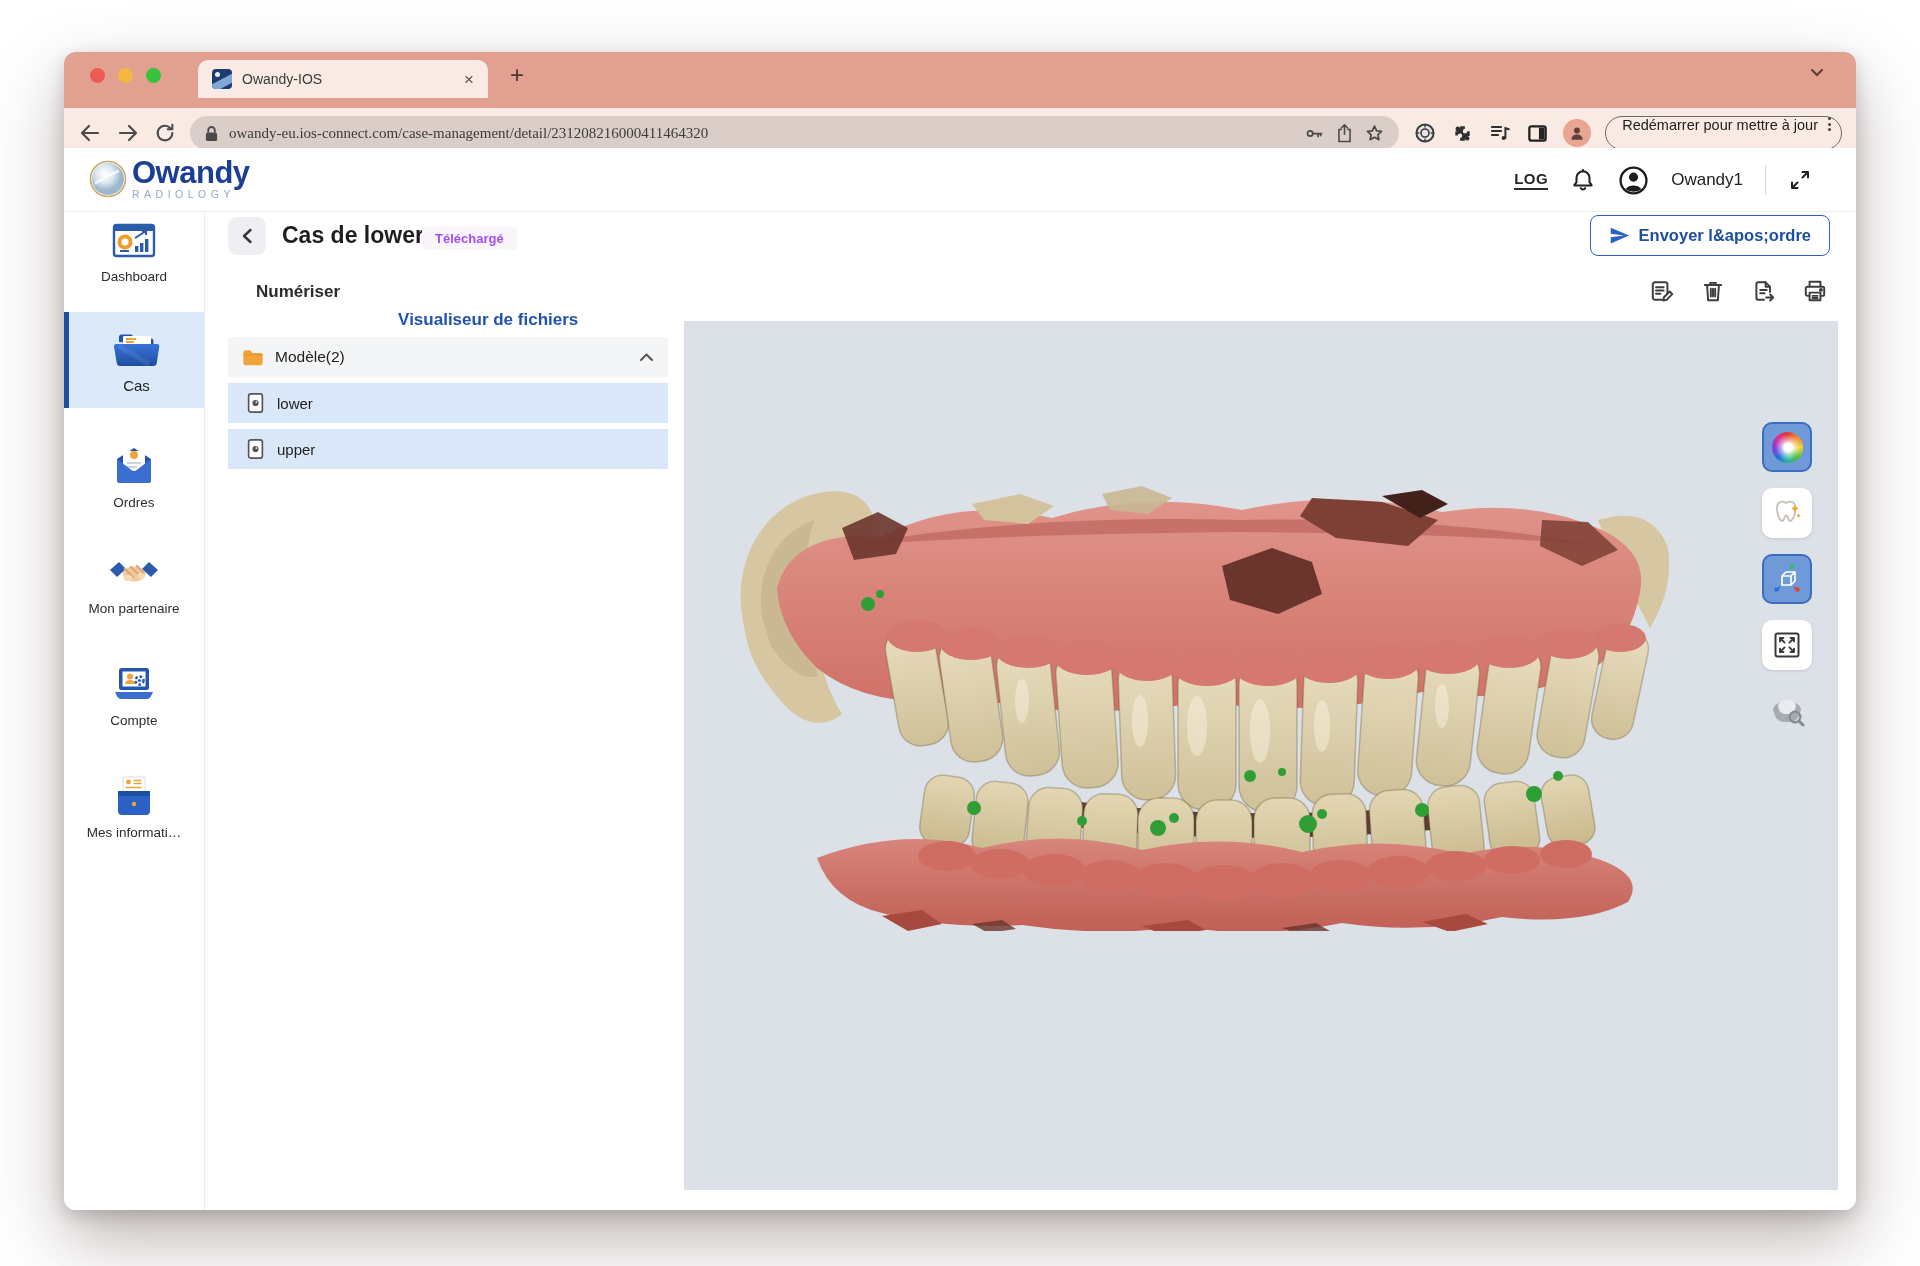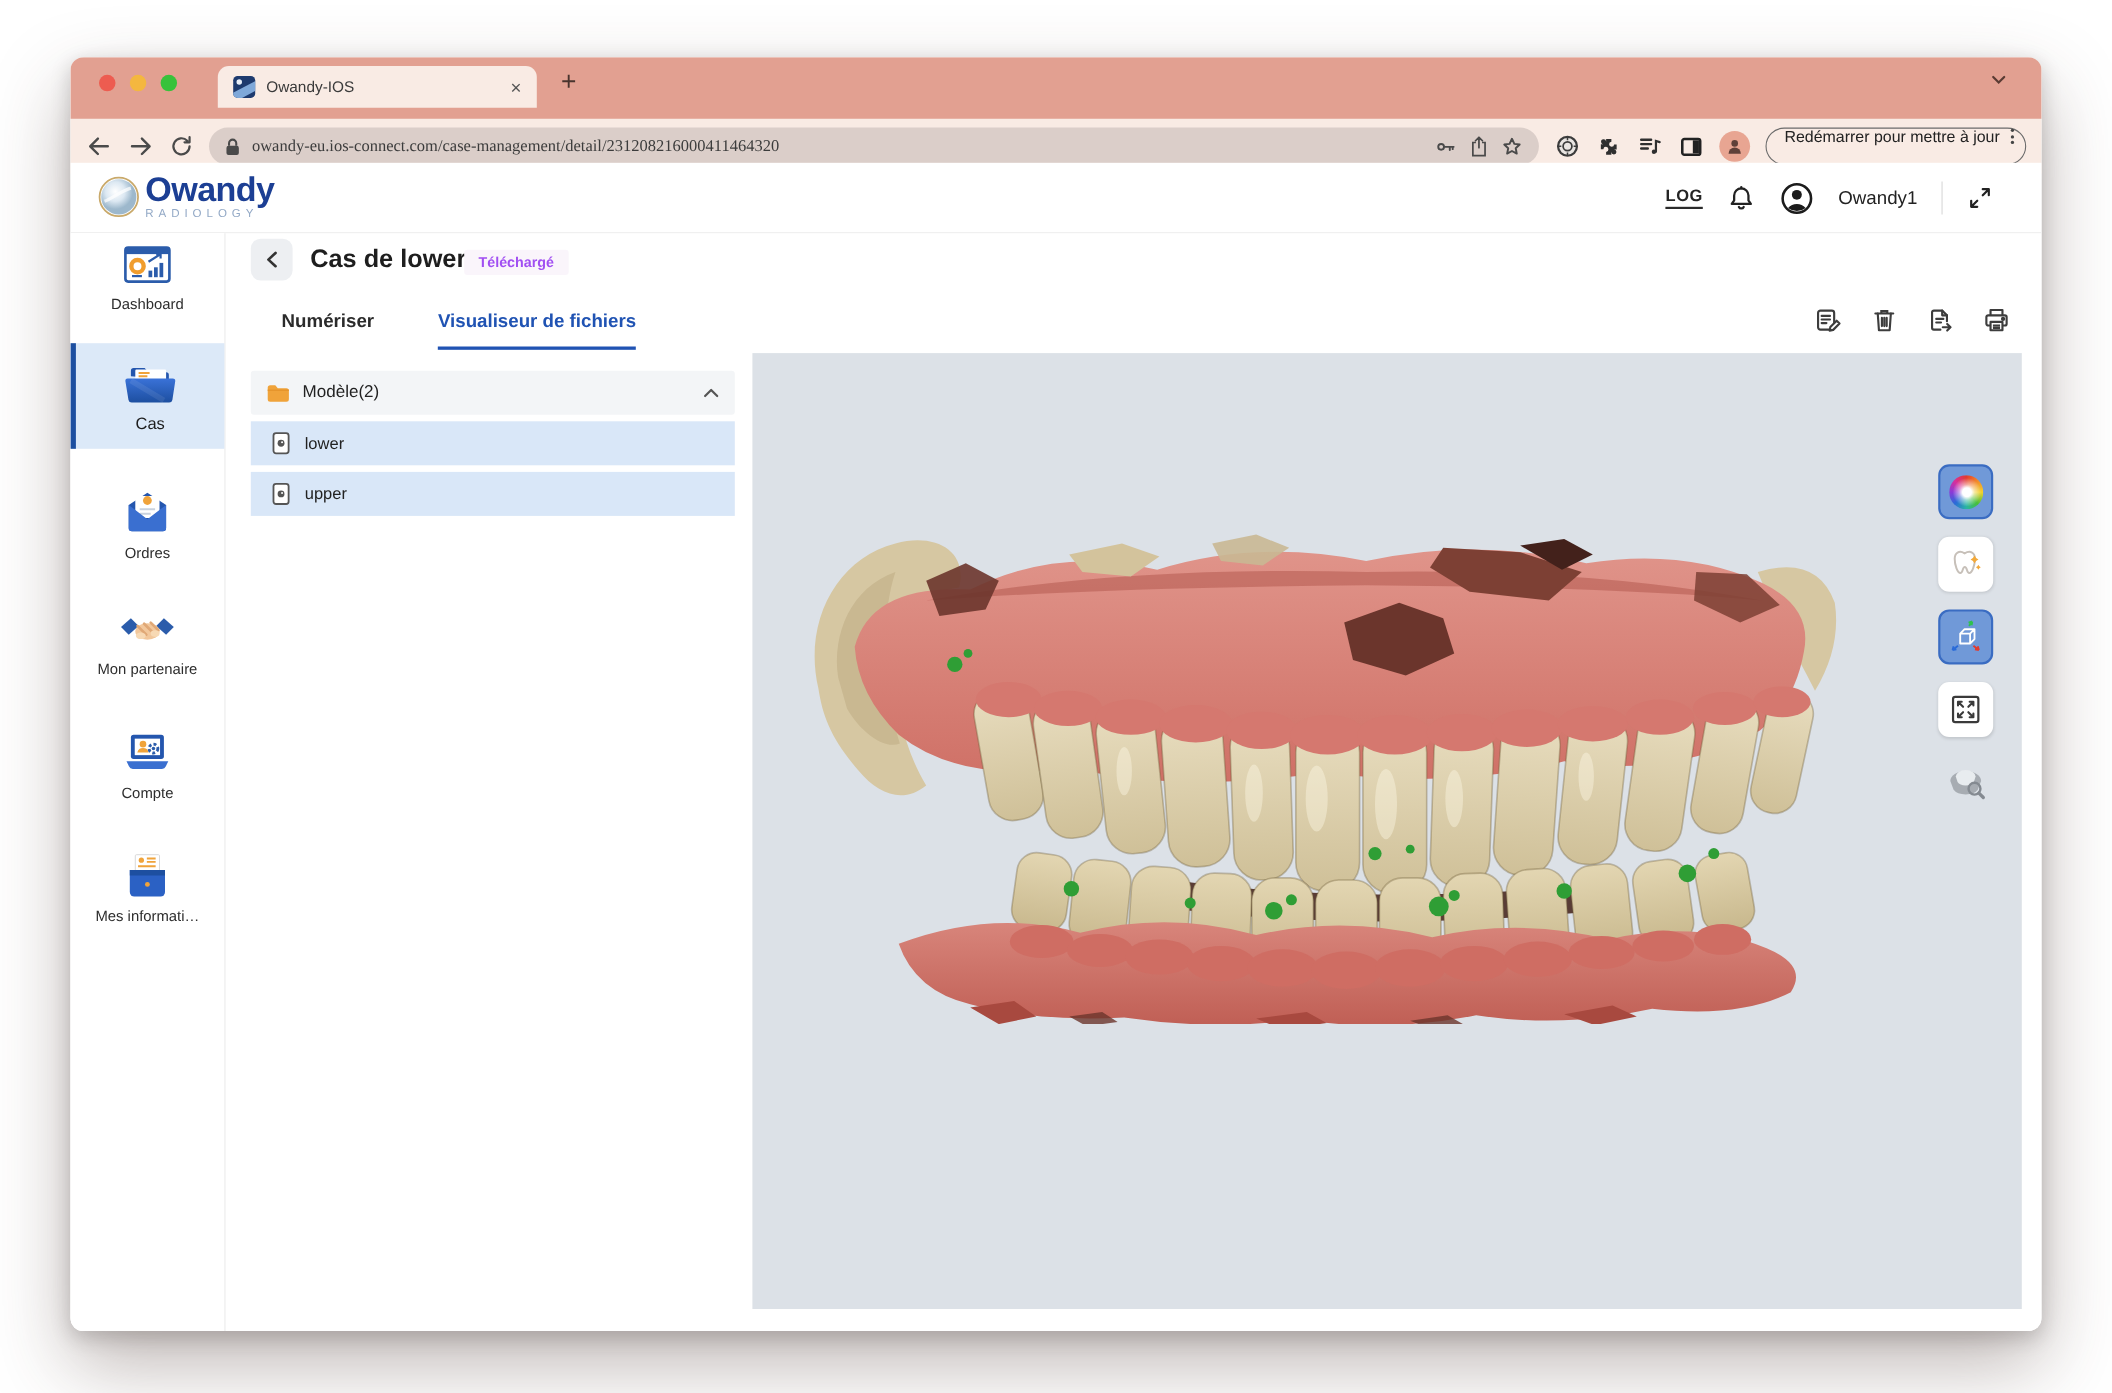--- a/index.html
+++ b/index.html
@@ -63,21 +63,21 @@
   .main { position:absolute; left:142px; top:64px; right:0; bottom:0; }
   .backbtn { position:absolute; left:22px; top:5px; width:38px; height:38px; background:#edeff2; border-radius:9px;
     display:flex; align-items:center; justify-content:center; }
   .case-title { position:absolute; left:76px; top:10px; font-size:23px; font-weight:bold; color:#1e1e1e; }
   .badge { position:absolute; left:216px; top:15px; font-size:13px; font-weight:bold; color:#a14ff2;
     background:#faf5fb; padding:4px 13px; border-radius:3px; }
   .sendbtn { position:absolute; right:26px; top:3px; height:41px; border:1.7px solid #2b62c9; border-radius:8px;
     background:#fff; display:flex; align-items:center; gap:9px; padding:0 18px; color:#1d4fa0; font-size:16.5px; font-weight:bold; }
   .tabs { position:absolute; left:50px; top:70px; display:flex; gap:58px; }
   .tabitem { font-size:17px; font-weight:bold; color:#2b2b2b; padding-bottom:13px; }
-  .tabitem.act { color:#2053b3; border-bottom:3.5px solid #2053b3; }
+  .tabitem.act { color:#2053b3; border-bottom:3.5px solid #2053b3;margin-top:28px; }
   .actions { position:absolute; right:28px; top:66px; display:flex; gap:25px; color:#3d3d3d; }
 
   .filepanel { position:absolute; left:22px; top:125px; width:440px; }
   .f-head { height:40px; background:#f3f5f7; border-radius:3px; display:flex; align-items:center; padding:0 14px; gap:11px; }
   .f-head .lbl { font-size:15.5px; color:#222; flex:1; }
   .f-row { margin-top:6px; height:40px; background:#d9e7f8; display:flex; align-items:center; padding:0 18px; gap:12px; }
   .f-row .lbl { font-size:15px; color:#222; }
 
   .viewer { position:absolute; left:478px; top:109px; width:1154px; height:869px; background:#dce1e7; }
   .model-wrap { position:absolute; left:38px; top:155px; width:958px; height:455px; }
@@ -322,20 +322,26 @@
     </div>
 
     <div class="main">
       <div class="backbtn">
         <svg width="14" height="18" viewBox="0 0 14 18">
             <path d="M10.5 3L4 9l6.5 6" fill="none" stroke="#333" stroke-width="2.4" stroke-linecap="round" stroke-linejoin="round"></path>
           </svg>
       </div>
       <span class="case-title">Cas de lower</span>
       <span class="badge">Téléchargé</span>
+      <div class="sendbtn">
+        <svg width="21" height="21" viewBox="0 0 24 24">
+            <path d="M2 21l21-9L2 3v7l15 2-15 2z" fill="#2b62c9"></path>
+          </svg>
+        <span>Envoyer l&amp;apos;ordre</span>
+      </div>
 
       <div class="tabs">
         <span class="tabitem">Numériser</span>
         <span class="tabitem act">Visualiseur de fichiers</span>
       </div>
 
       <div class="actions">
         <span>
           <svg width="26" height="26" viewBox="0 0 24 24" fill="none" stroke="#3d3d3d" stroke-width="1.8" stroke-linecap="round" stroke-linejoin="round">
               <rect x="3.5" y="4" width="13.5" height="16" rx="2"></rect>

